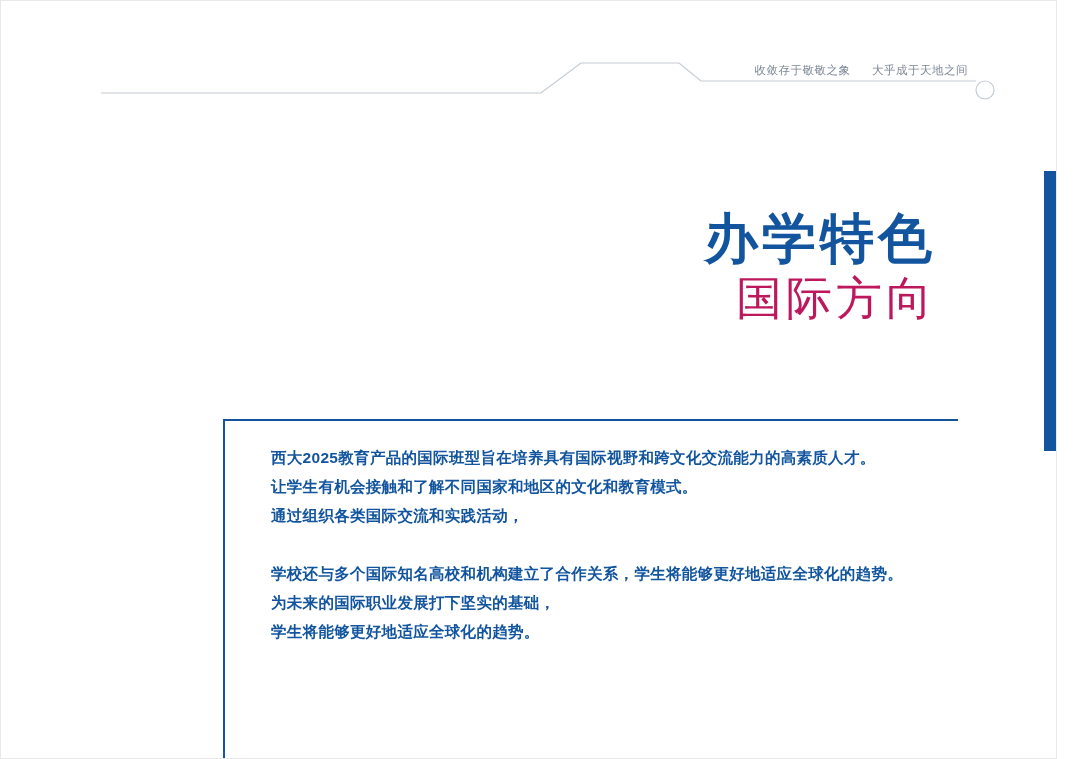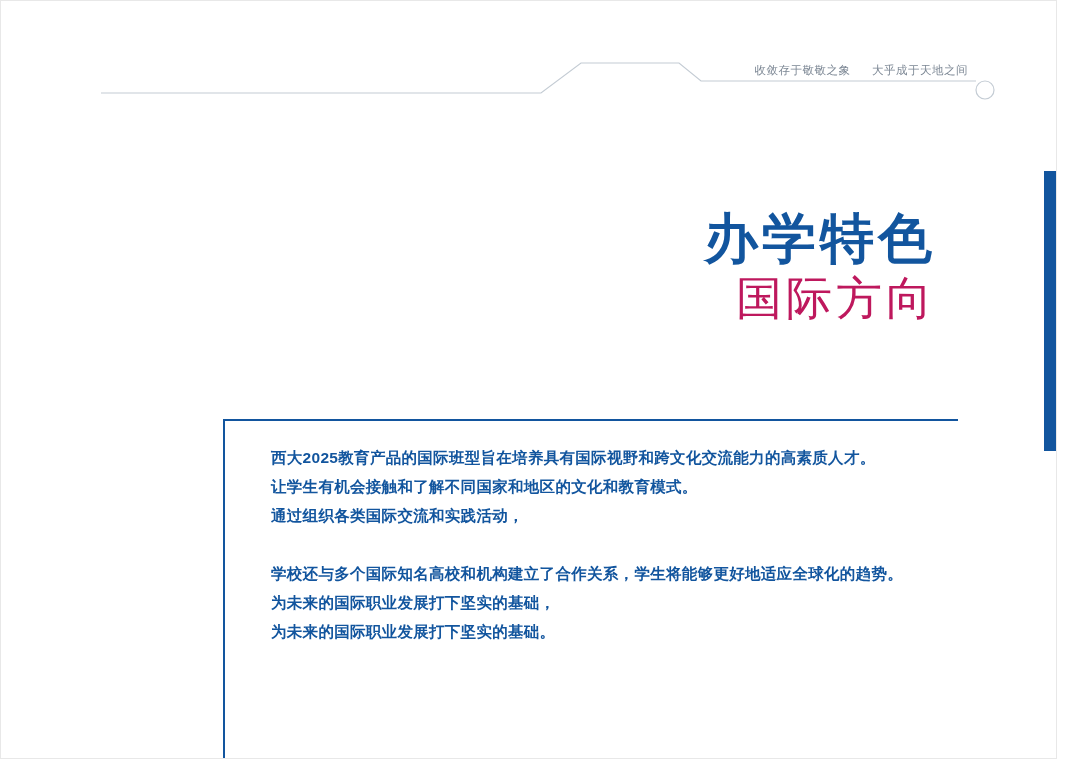--- a/index.html
+++ b/index.html
@@ -145,16 +145,16 @@
   <div class="rule-top"></div>
   <div class="rule-left"></div>
 
   <div class="body-block">
     <div class="body-line">西大2025教育产品的国际班型旨在培养具有国际视野和跨文化交流能力的高素质人才。</div>
     <div class="body-line">让学生有机会接触和了解不同国家和地区的文化和教育模式。</div>
     <div class="body-line">通过组织各类国际交流和实践活动，</div>
     <div class="body-line spacer"></div>
     <div class="body-line">学校还与多个国际知名高校和机构建立了合作关系，学生将能够更好地适应全球化的趋势。</div>
     <div class="body-line">为未来的国际职业发展打下坚实的基础，</div>
-    <div class="body-line">为未来的国际职业发展打下坚实的基础。</div>
+    <div class="body-line">学生将能够更好地适应全球化的趋势。</div>
   </div>
 
 </div>
 
 </body></html>

